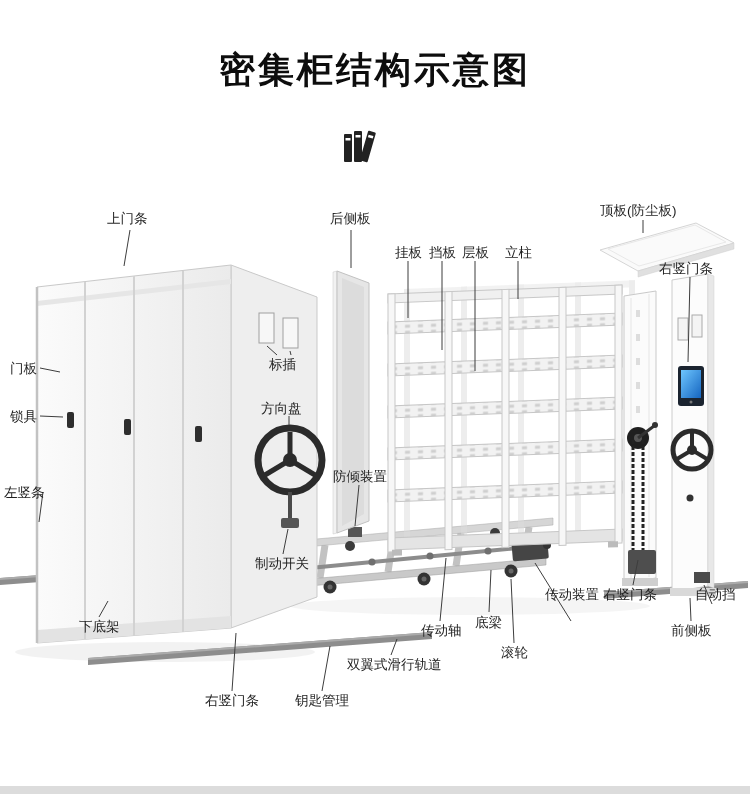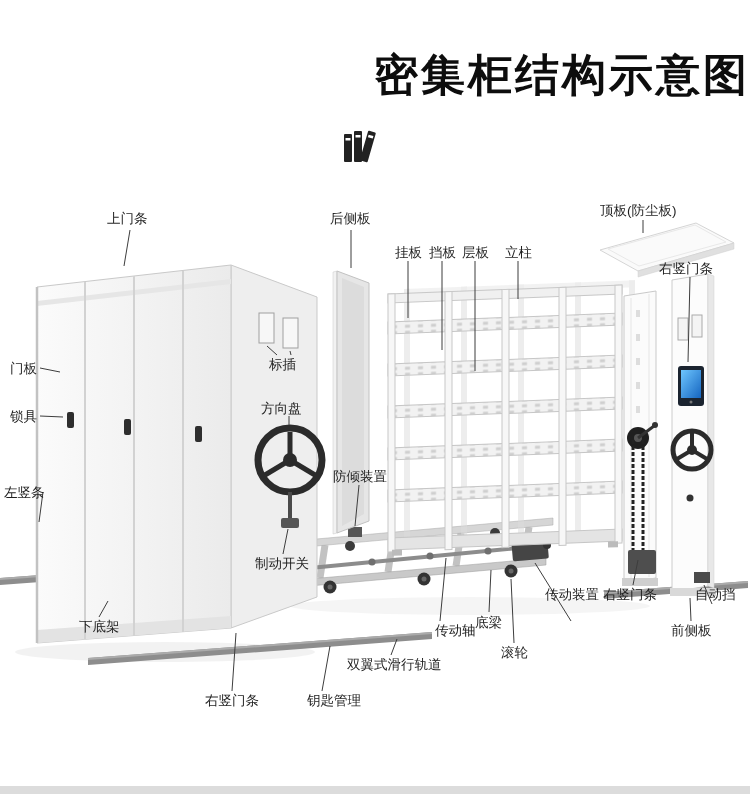--- a/index.html
+++ b/index.html
@@ -1,20 +1,20 @@
 <!DOCTYPE html>
 <html><head>
 <meta charset="utf-8">
 <style>
   * { margin:0; padding:0; box-sizing:border-box; }
   html,body { background:#ffffff; }
   body { font-family:"Liberation Sans","DejaVu Sans",sans-serif; }
   .stage { position:relative; width:750px; height:794px; margin:0 auto; background:#ffffff; overflow:hidden; }
-  .title { position:absolute; top:46px; left:0; width:100%; text-align:right;
-           font-size:44px; font-weight:900; color:#0d0d0d; letter-spacing:3px; }
+  .title { position:absolute; top:46px; left:0; width:100%; text-align:center;
+           font-size:36px; font-weight:900; color:#0d0d0d; letter-spacing:3px; }
   .lbl { position:absolute; font-size:13.5px; color:#1f1f1f; white-space:nowrap; line-height:16px; }
   .diagram { position:absolute; left:0; top:0; }
   .bottom-bar { position:absolute; left:0; bottom:0; width:100%; height:8px; background:#dcdcdc; }
 </style>
 </head>
 <body>
 
 <div class="stage">
 
   <div class="title">密集柜结构示意图</div>
@@ -244,23 +244,23 @@
   <div class="lbl" style="left:659px;top:261px">右竖门条</div>
   <div class="lbl" style="left:10px;top:361px">门板</div>
   <div class="lbl" style="left:10px;top:409px">锁具</div>
   <div class="lbl" style="left:4px;top:485px">左竖条</div>
   <div class="lbl" style="left:269px;top:357px">标插</div>
   <div class="lbl" style="left:261px;top:401px">方向盘</div>
   <div class="lbl" style="left:333px;top:469px">防倾装置</div>
   <div class="lbl" style="left:255px;top:556px">制动开关</div>
   <div class="lbl" style="left:79px;top:619px">下底架</div>
   <div class="lbl" style="left:205px;top:693px">右竖门条</div>
-  <div class="lbl" style="left:307px;top:693px">钥匙管理</div>
+  <div class="lbl" style="left:295px;top:693px">钥匙管理</div>
   <div class="lbl" style="left:347px;top:657px">双翼式滑行轨道</div>
-  <div class="lbl" style="left:435px;top:623px">传动轴</div>
+  <div class="lbl" style="left:421px;top:623px">传动轴</div>
   <div class="lbl" style="left:475px;top:615px">底梁</div>
   <div class="lbl" style="left:501px;top:645px">滚轮</div>
   <div class="lbl" style="left:545px;top:587px">传动装置</div>
   <div class="lbl" style="left:603px;top:587px">右竖门条</div>
   <div class="lbl" style="left:695px;top:587px">自动挡</div>
   <div class="lbl" style="left:671px;top:623px">前侧板</div>
 
   <div class="bottom-bar"></div>
 </div>
 

